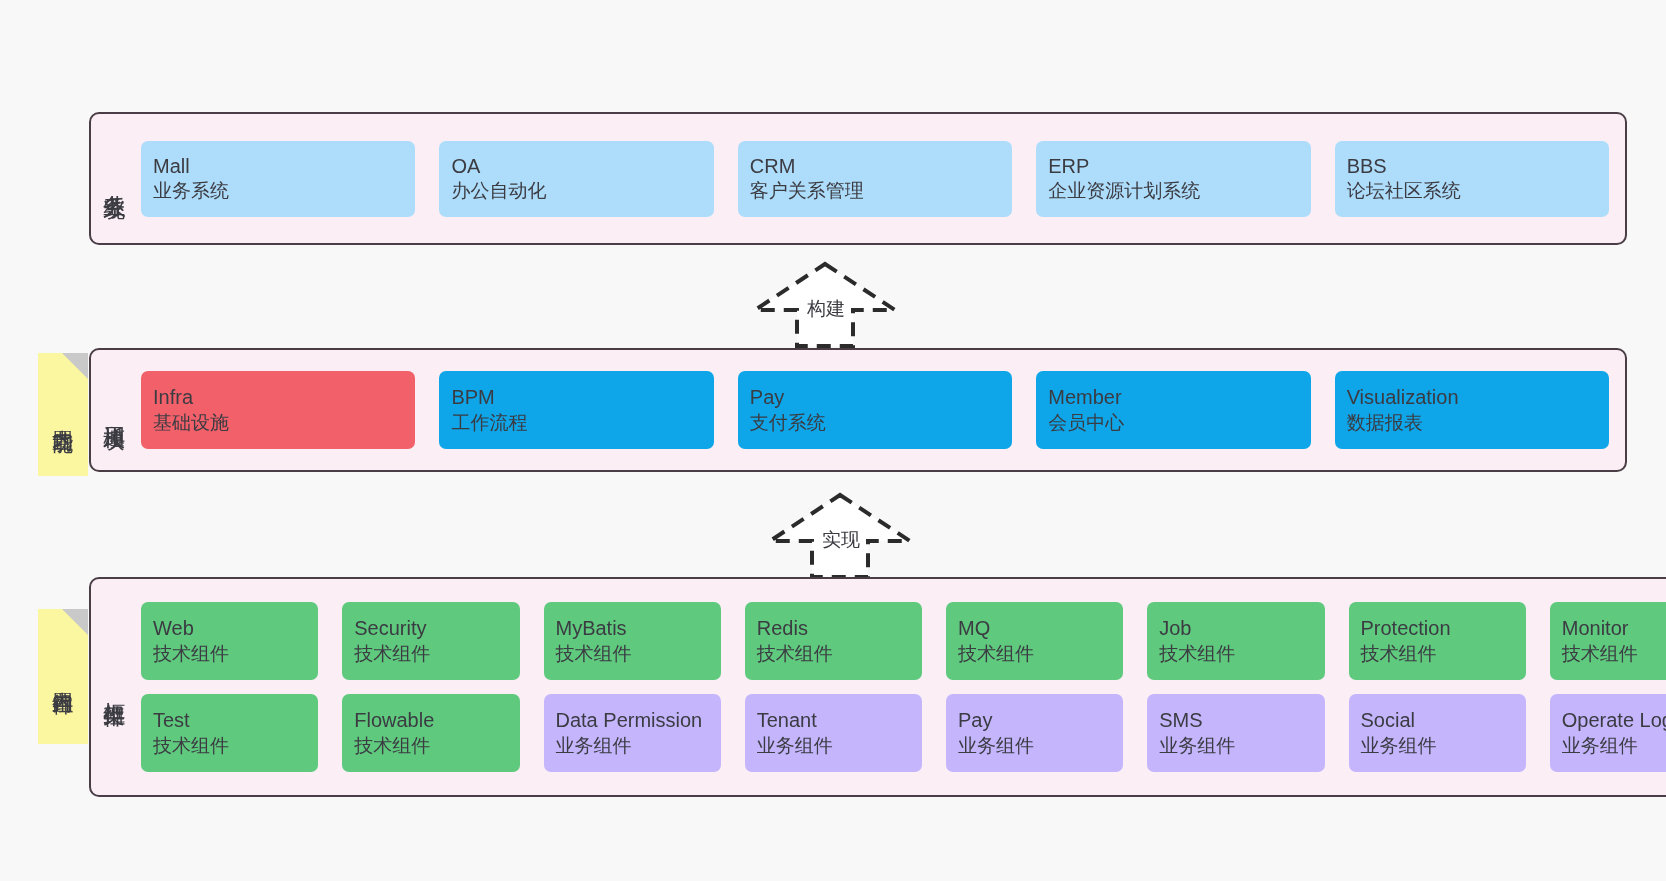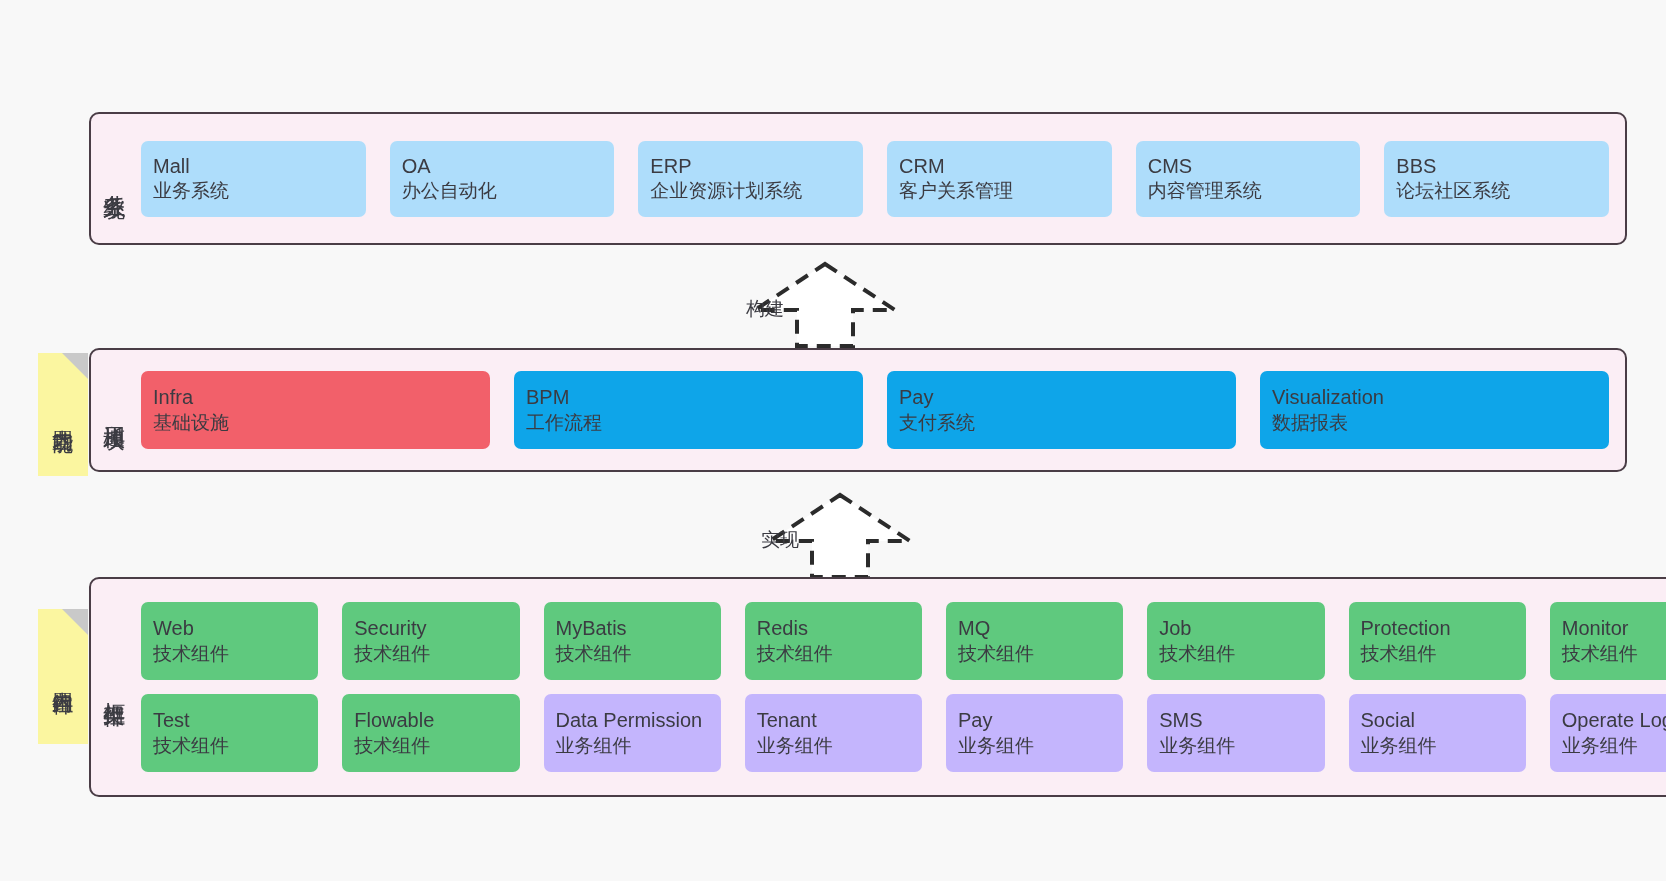--- a/index.html
+++ b/index.html
@@ -115,21 +115,21 @@
     position: absolute;
     width: 160px;
     height: 92px;
   }
   .arrow svg { display: block; overflow: visible; }
   .arrow .alabel {
     position: absolute;
     left: 0;
     right: 0;
     top: 38px;
-    text-align: left;
+    text-align: center;
     font-size: 19px;
     color: #3b3b42;
     background: transparent;
   }
 </style>
 </head>
 <body>
 
 <div class="layer" id="band-business" style="left:89px; top:112px; width:1538px; height:133px;">
   <div class="layer-title">业务系统</div>
@@ -137,30 +137,26 @@
     <div class="row" style="height:76px;">
       <div class="card blue">
         <div class="t1">Mall</div>
         <div class="t2">业务系统</div>
       </div>
       <div class="card blue">
         <div class="t1">OA</div>
         <div class="t2">办公自动化</div>
       </div>
       <div class="card blue">
+        <div class="t1">CRM</div>
+        <div class="t2">客户关系管理</div>
+      </div>
+      <div class="card blue">
         <div class="t1">ERP</div>
         <div class="t2">企业资源计划系统</div>
-      </div>
-      <div class="card blue">
-        <div class="t1">CRM</div>
-        <div class="t2">客户关系管理</div>
-      </div>
-      <div class="card blue">
-        <div class="t1">CMS</div>
-        <div class="t2">内容管理系统</div>
       </div>
       <div class="card blue">
         <div class="t1">BBS</div>
         <div class="t2">论坛社区系统</div>
       </div>
     </div>
   </div>
 </div>
 
 <div class="arrow" style="left:746px; top:258px;">
@@ -185,20 +181,24 @@
       </div>
       <div class="card pink">
         <div class="t1">BPM</div>
         <div class="t2">工作流程</div>
       </div>
       <div class="card pink">
         <div class="t1">Pay</div>
         <div class="t2">支付系统</div>
       </div>
       <div class="card pink">
+        <div class="t1">Member</div>
+        <div class="t2">会员中心</div>
+      </div>
+      <div class="card pink">
         <div class="t1">Visualization</div>
         <div class="t2">数据报表</div>
       </div>
     </div>
   </div>
 </div>
 
 <div class="arrow" style="left:761px; top:489px;">
   <svg width="160" height="92" viewBox="0 0 160 92" aria-hidden="true">
     <path d="M79 6 L149 52 L107 52 L107 88 L51 88 L51 52 L9 52 Z" fill="#ffffff" stroke="#2b2b2b" stroke-width="4" stroke-dasharray="14 9" stroke-linejoin="miter"></path>

